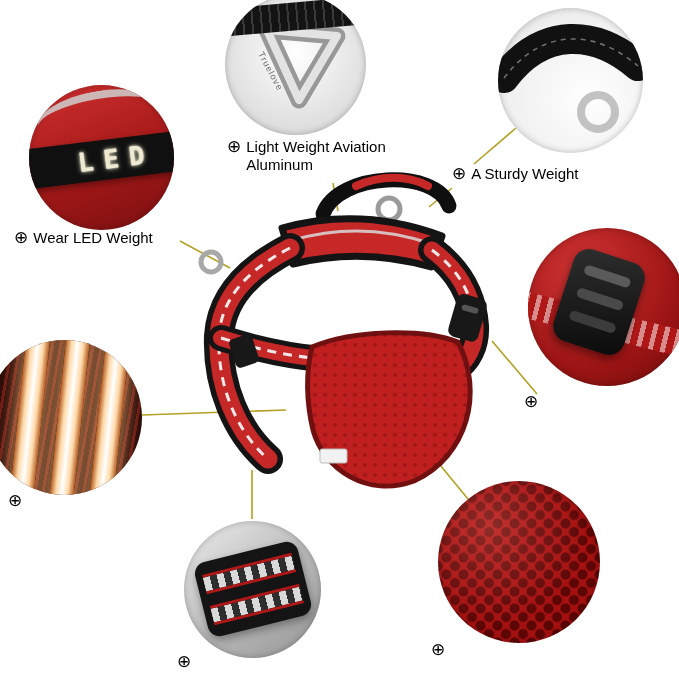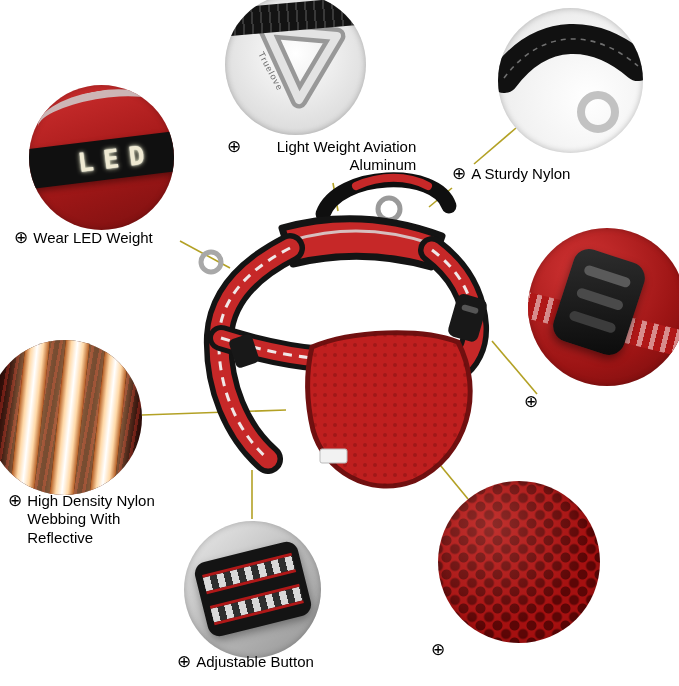--- a/index.html
+++ b/index.html
@@ -77,21 +77,21 @@
     background:#141414; border-radius:12px; transform:rotate(-14deg);
     box-shadow:0 4px 8px rgba(0,0,0,.35); }
   .adj-strap { position:absolute; left:7px; width:92px; height:14px;
     background:repeating-linear-gradient(90deg, #d9d9d9 0 7px, #2e2e2e 7px 14px);
     border-top:3px solid #b01818; border-bottom:3px solid #b01818; }
   .adj-a { top:12px; } .adj-b { top:44px; }
 
   
   .label { position:absolute; display:flex; align-items:flex-start; font-size:15px; line-height:1.22; }
   .bullet { font-size:17px; line-height:1.05; margin-right:5px; }
-  .l-aluminum  { left:227px; top:138px; } .l-aluminum .ltext { width:170px;text-align:right; }
+  .l-aluminum  { left:227px; top:138px; } .l-aluminum .ltext { width:170px; }
   .l-handle    { left:452px; top:165px; }
   .l-led       { left:14px;  top:229px; }
   .l-buckle    { left:524px; top:393px; }
   .l-webbing   { left:8px;   top:492px; } .l-webbing .ltext { width:140px; }
   .l-adjustable{ left:177px; top:653px; }
   .l-mesh      { left:431px; top:641px; }
 </style>
 </head>
 <body>
 
@@ -195,39 +195,37 @@
 
   <div class="circle c-mesh"></div>
 
   <div class="label l-aluminum">
     <span class="bullet">⊕</span>
     <span class="ltext">Light Weight Aviation Aluminum</span>
   </div>
 
   <div class="label l-handle">
     <span class="bullet">⊕</span>
-    <span class="ltext">A Sturdy Nylon</span>
+    <span class="ltext">A Sturdy Weight</span>
   </div>
 
   <div class="label l-led">
     <span class="bullet">⊕</span>
     <span class="ltext">Wear LED Weight</span>
   </div>
 
   <div class="label l-buckle">
     <span class="bullet">⊕</span>
   </div>
 
   <div class="label l-webbing">
     <span class="bullet">⊕</span>
-    <span class="ltext">High Density Nylon Webbing With Reflective</span>
   </div>
 
   <div class="label l-adjustable">
     <span class="bullet">⊕</span>
-    <span class="ltext">Adjustable Button</span>
   </div>
 
   <div class="label l-mesh">
     <span class="bullet">⊕</span>
   </div>
 
 </div>
 
 </body></html>

